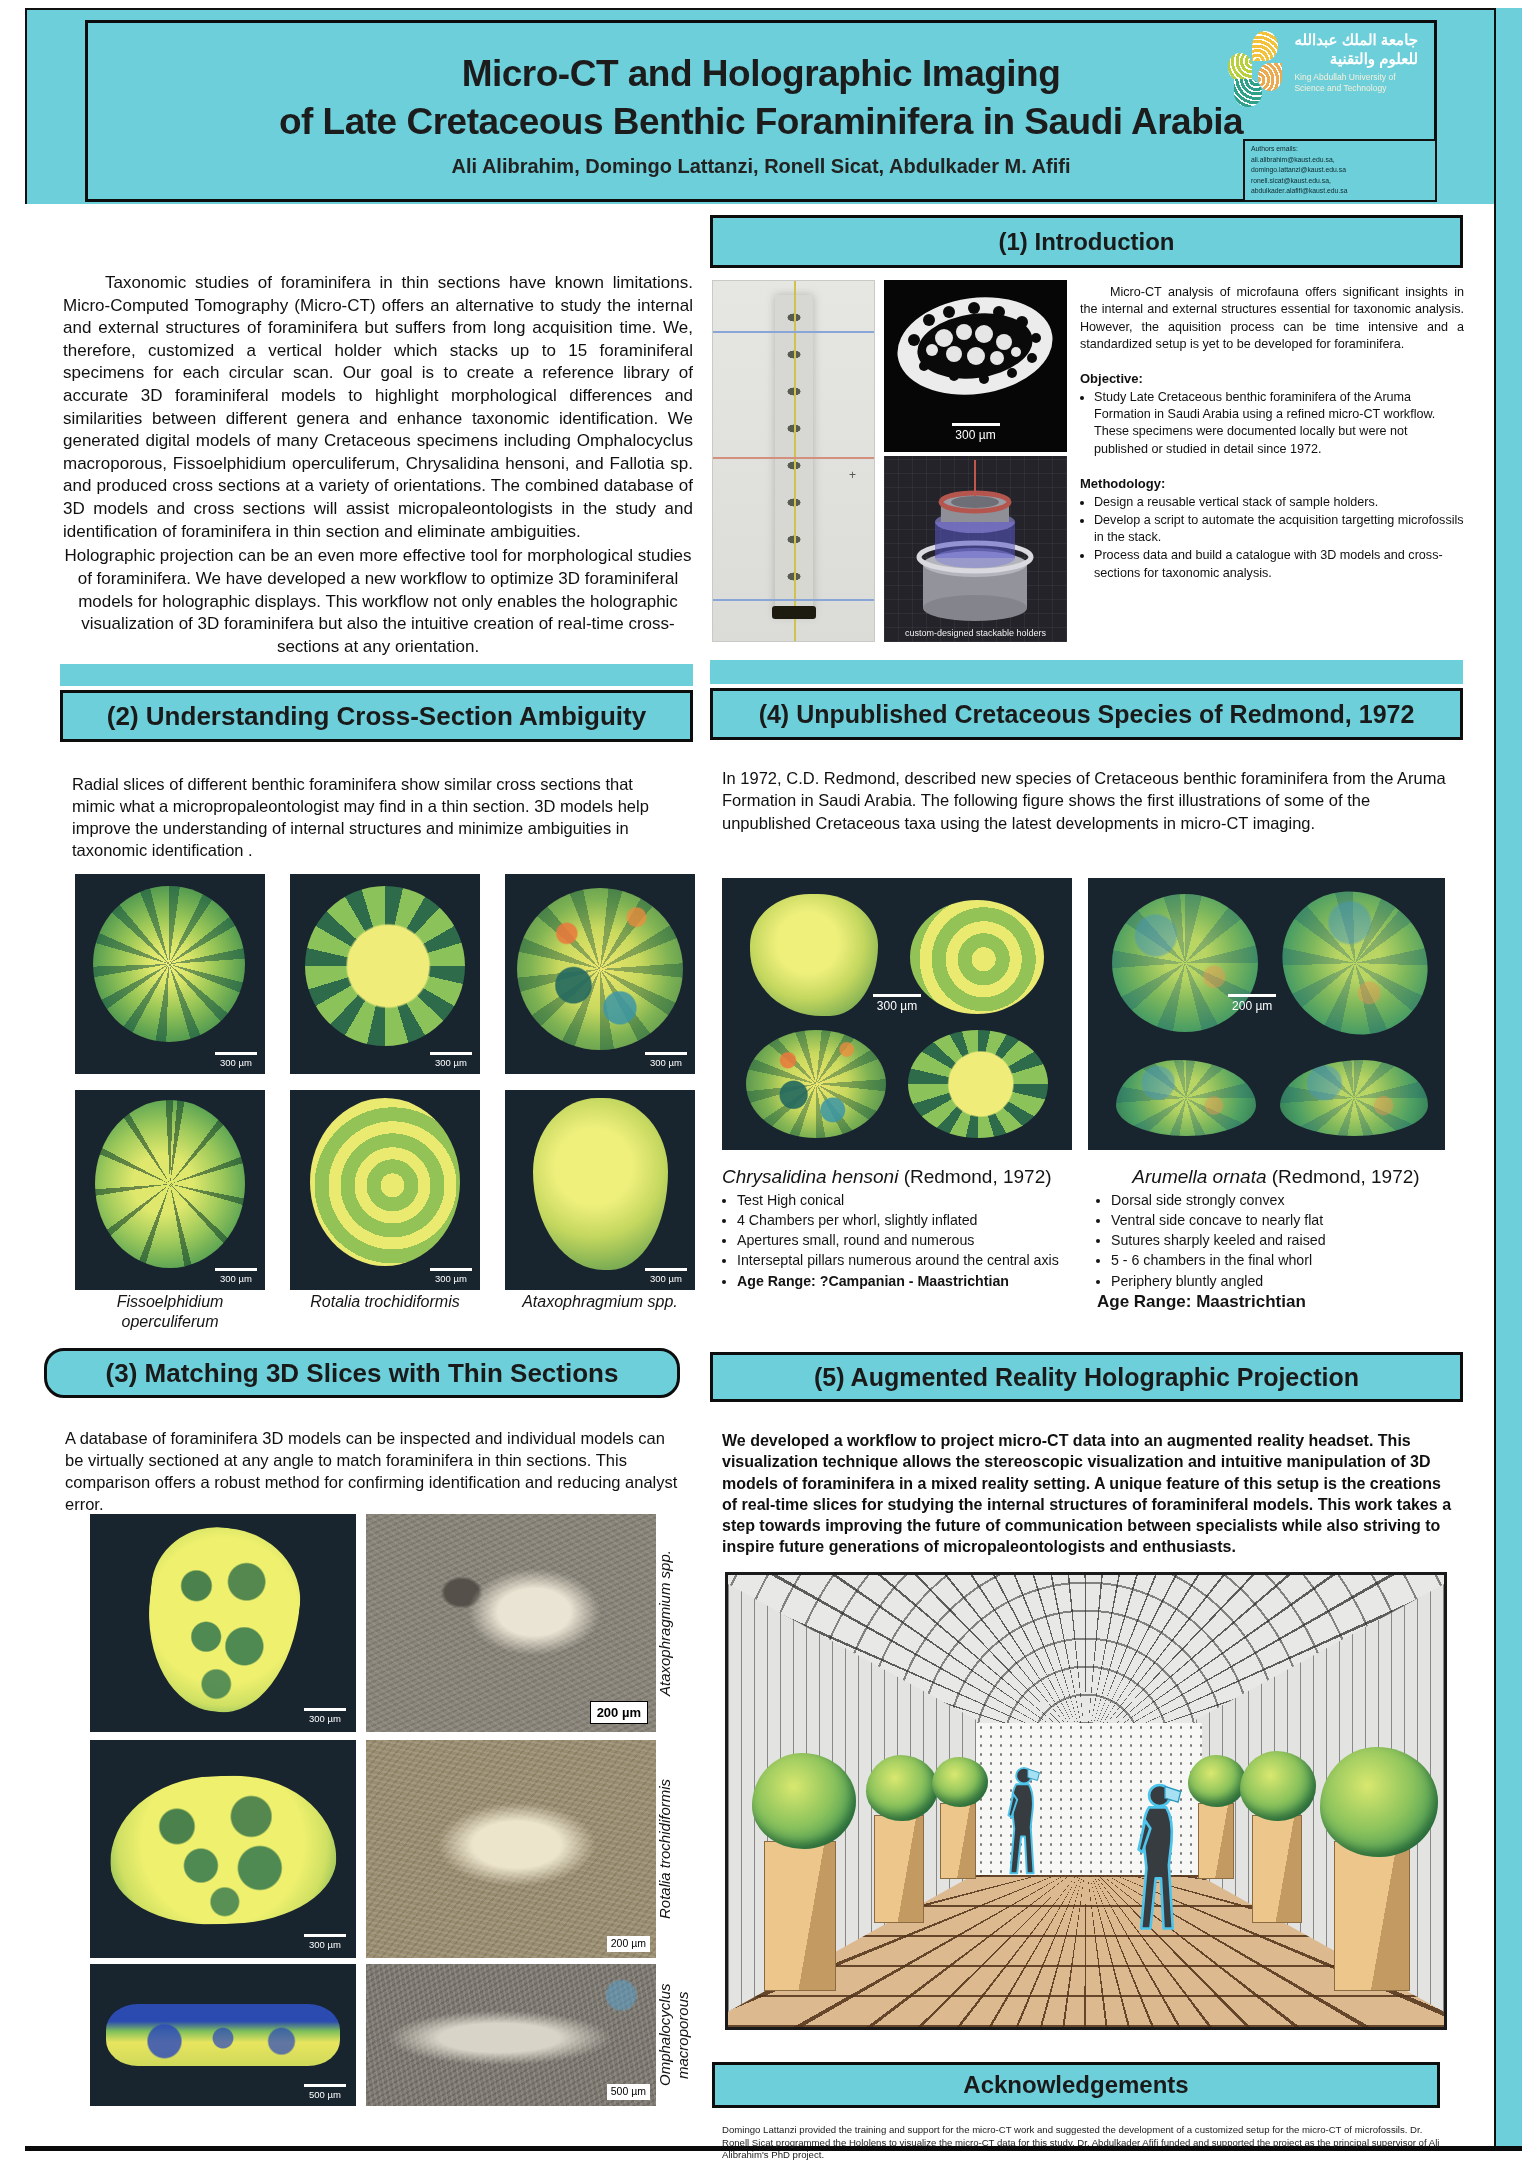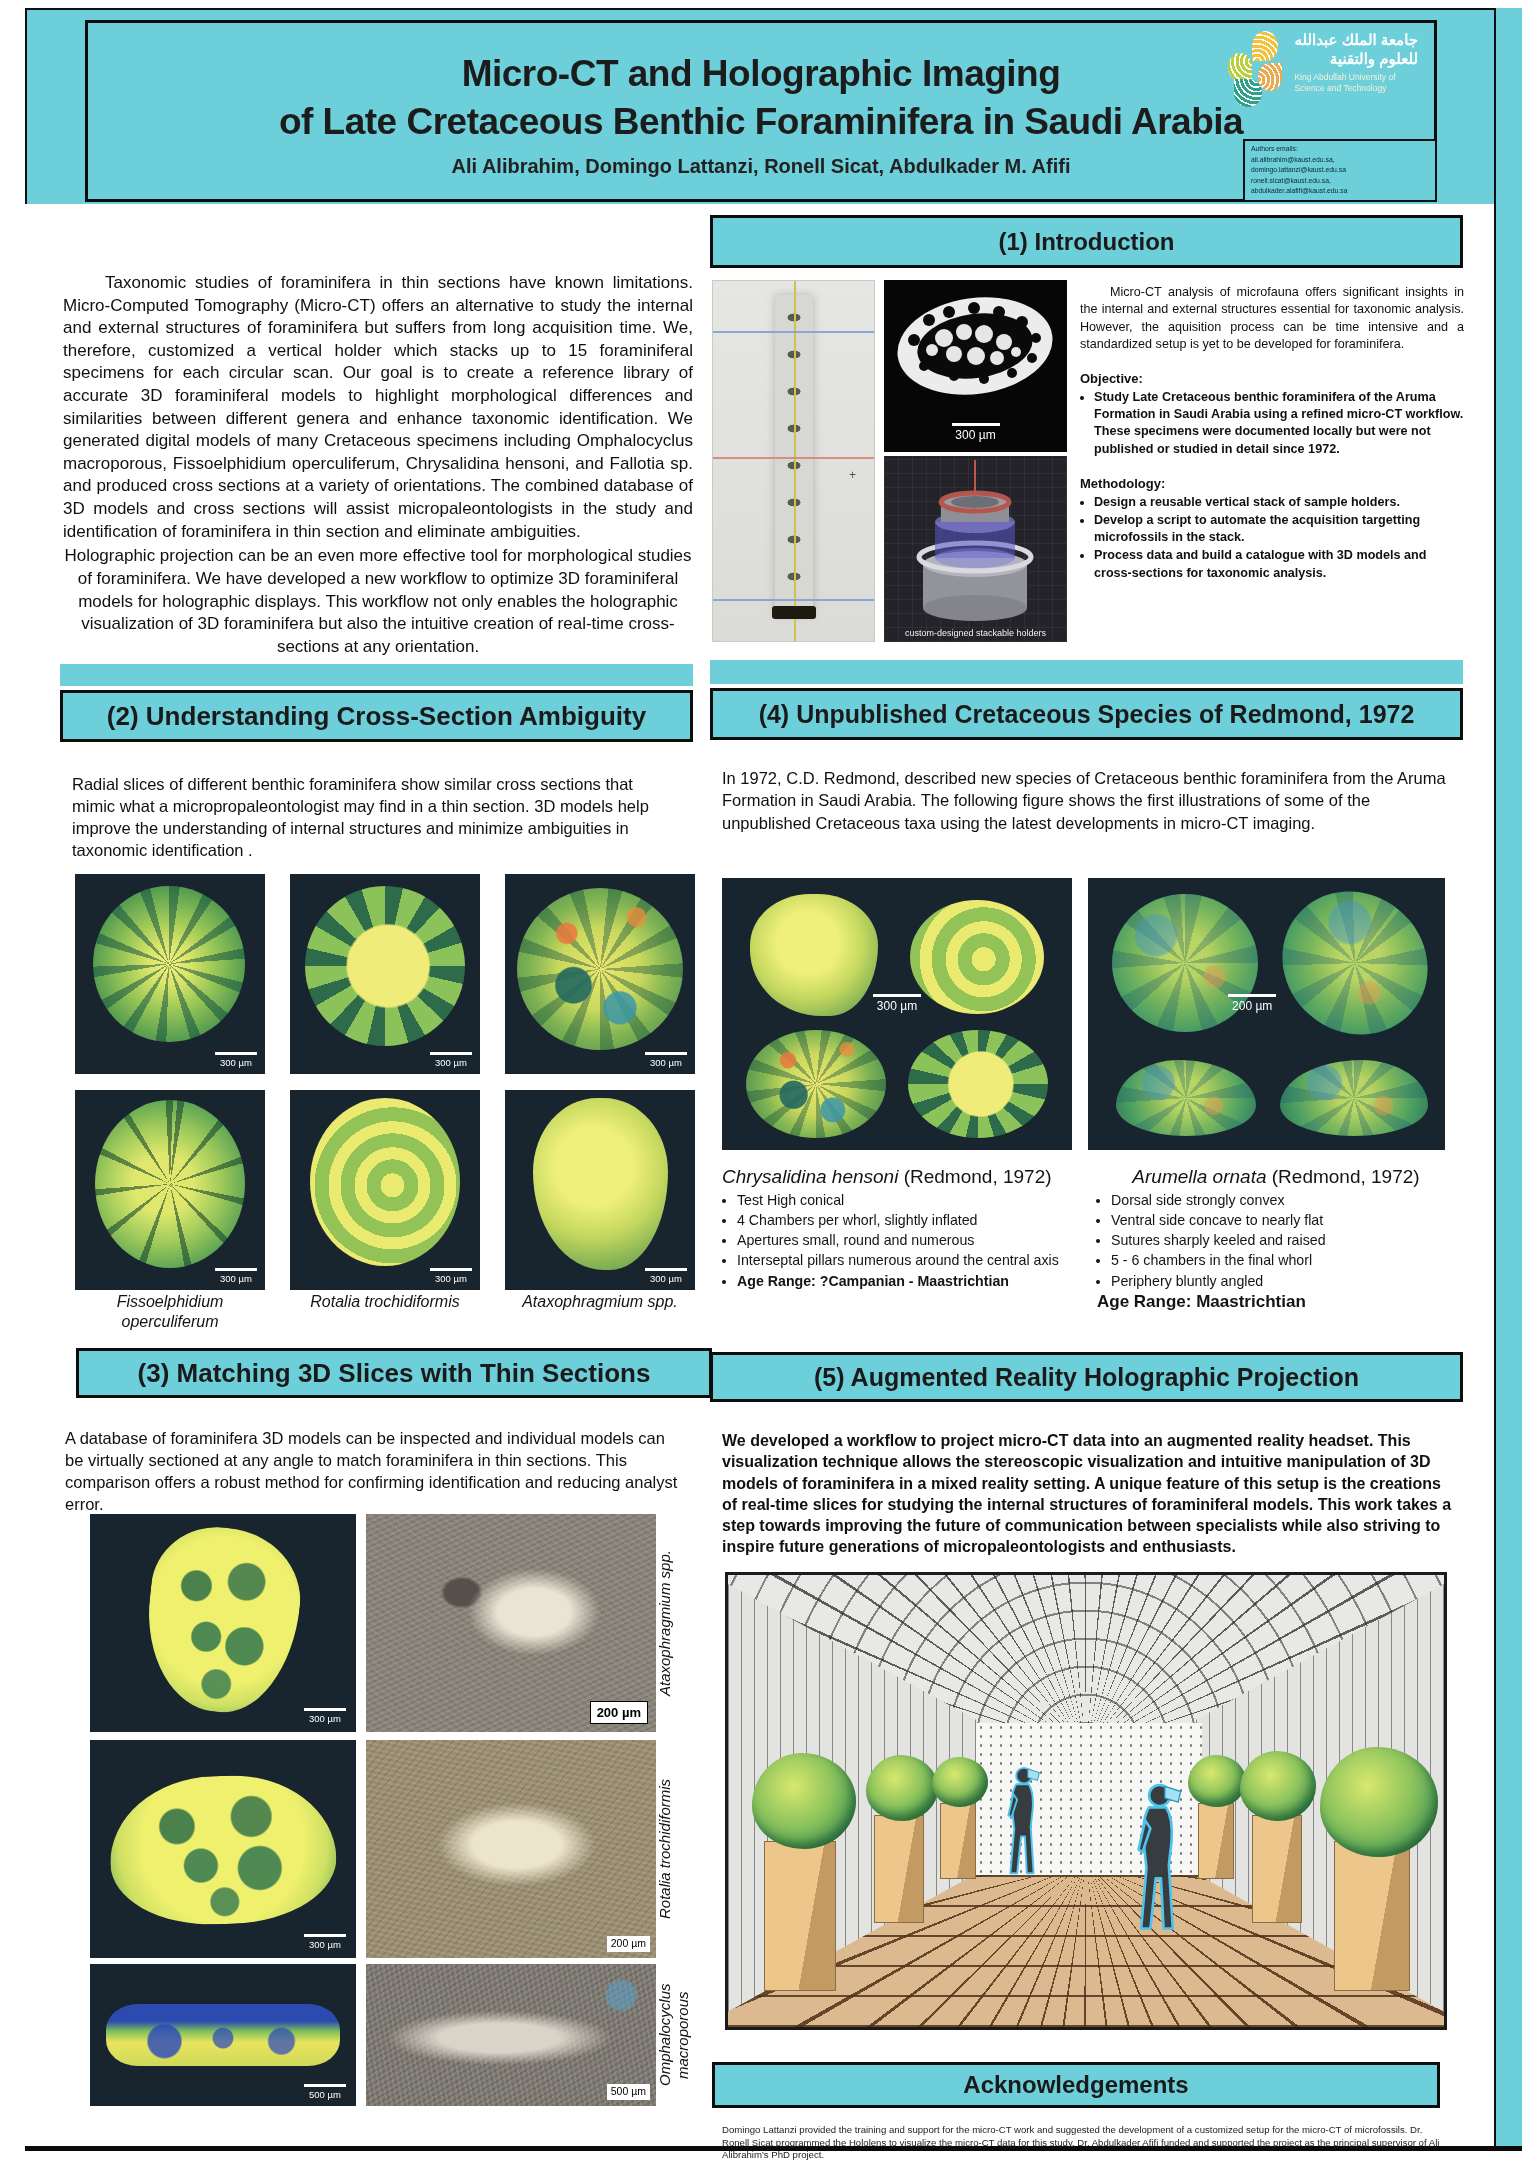--- a/index.html
+++ b/index.html
@@ -50,21 +50,21 @@
   .s2-text{left:72px;top:756px;width:608px;font-size:16.5px;line-height:1.35;}
   .s3-text{left:65px;top:1410px;width:620px;font-size:16.5px;line-height:1.35;}
   .s4-text{left:722px;top:750px;width:728px;font-size:16.5px;line-height:1.38;}
   .s5-text{left:722px;top:1414px;width:732px;font-size:16px;line-height:1.33;font-weight:bold;}
   .ack-text{left:722px;top:2114px;width:722px;font-size:9.6px;line-height:1.35;color:#222;}
 
   
   .intro-text{left:1080px;top:284px;width:384px;font-size:12.6px;line-height:1.37;text-align:justify;}
   .intro-text .lead{text-indent:30px;margin:0;}
   .blk-label{font-weight:bold;margin:17px 0 0 0;font-size:13px;text-align:left;}
-  .intro-text ul{margin:1px 0 0 0;padding-left:14px;text-align:left;font-weight:bold;}
+  .intro-text ul{margin:1px 0 0 0;padding-left:14px;text-align:left;}
   .intro-text li{margin:0 0 1px 0;}
   .fig{position:absolute;overflow:hidden;box-sizing:border-box;}
   .xray-fig{left:712px;top:280px;width:163px;height:362px;background:linear-gradient(#e6e7e3,#dbdcd8);
             border:1px solid #c9cac6;}
   .xray-col{position:absolute;left:50%;transform:translateX(-50%);width:38px;top:14px;bottom:26px;
             background:rgba(214,215,210,.95);box-shadow:0 0 8px rgba(90,90,80,.35);}
   .xray-col::before{content:"";position:absolute;inset:4px 0;
      background-image:radial-gradient(ellipse 9px 5.5px at 50% 50%,#585c50 0 70%,rgba(0,0,0,0) 75%);
      background-size:100% 37px;}
   .xr-yline{position:absolute;left:50%;width:2px;top:0;bottom:0;background:#cfc34e;}
@@ -416,21 +416,21 @@
     <ul>
       <li>Dorsal side strongly convex</li>
       <li>Ventral side concave to nearly flat</li>
       <li>Sutures sharply keeled and raised</li>
       <li>5 - 6 chambers in the final whorl</li>
       <li>Periphery  bluntly angled</li>
     </ul>
     <p class="age">Age Range: Maastrichtian</p>
   </div>
 
-  <div class="sec-head hdr26" style="left:76px;top:1348px;width:636px;height:50px;">
+  <div class="sec-head hdr26" style="left:44px;top:1348px;width:636px;height:50px;border-radius:20px;">
     <span>(3) Matching 3D Slices with Thin Sections</span>
   </div>
   <p class="txt s3-text">A database of foraminifera 3D models can be inspected and individual models can be virtually sectioned at any angle to match foraminifera in thin sections. This comparison offers a robust method for confirming identification and reducing analyst error.</p>
 
   <figure class="fig panel-dark" style="left:90px;top:1514px;width:266px;height:218px;margin:0;">
     <div class="blob g-slice" style="left:58px;top:14px;width:150px;height:184px;border-radius:46% 54% 48% 52%/36% 40% 64% 60%;transform:rotate(6deg);"></div>
     <div class="scale-w" style="right:10px;bottom:8px;">
         <i class="bar"></i>
         <span>300 µm</span>
       </div>

